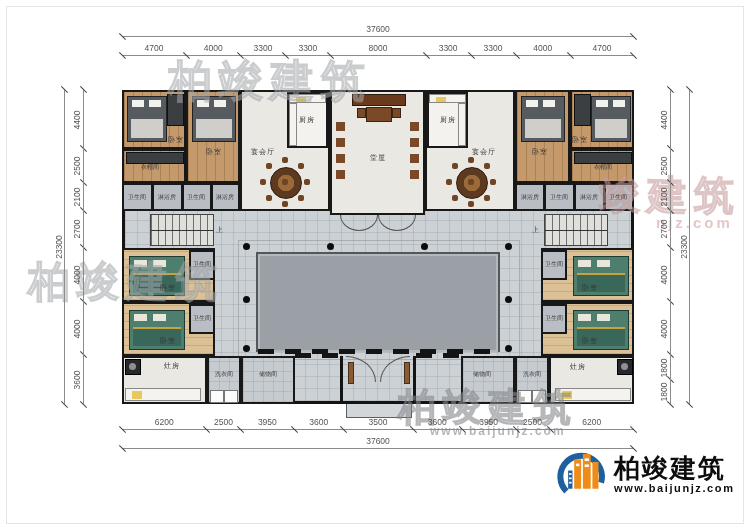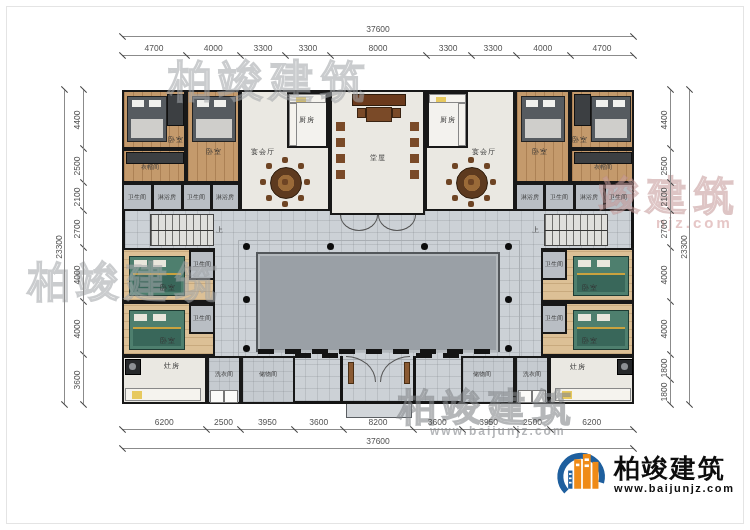--- a/index.html
+++ b/index.html
@@ -302,21 +302,21 @@
         <div class="seg" style="flex-grow: 3950;">
           <i class="tick"></i>
           <span>3950</span>
         </div>
         <div class="seg" style="flex-grow: 3600;">
           <i class="tick"></i>
           <span>3600</span>
         </div>
         <div class="seg" style="flex-grow: 5100;">
           <i class="tick"></i>
-          <span>8200</span>
+          <span>3500</span>
         </div>
         <div class="seg" style="flex-grow: 3600;">
           <i class="tick"></i>
           <span>3600</span>
         </div>
         <div class="seg" style="flex-grow: 3950;">
           <i class="tick"></i>
           <span>3950</span>
         </div>
         <div class="seg" style="flex-grow: 2500;">

